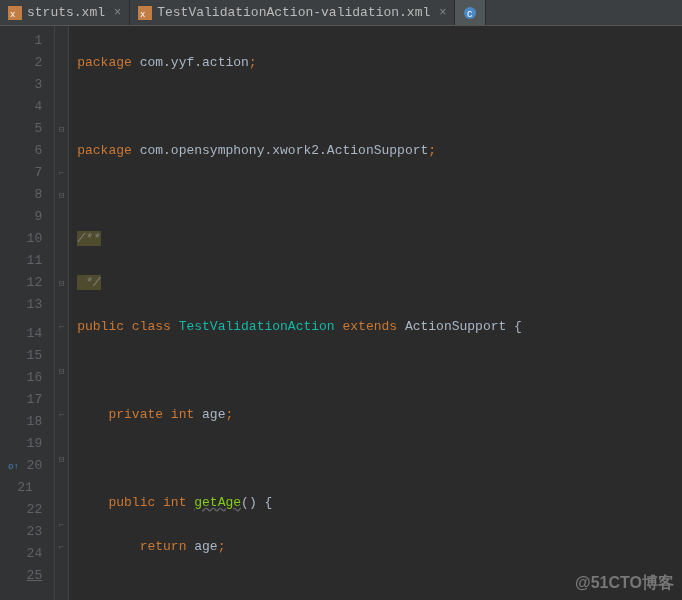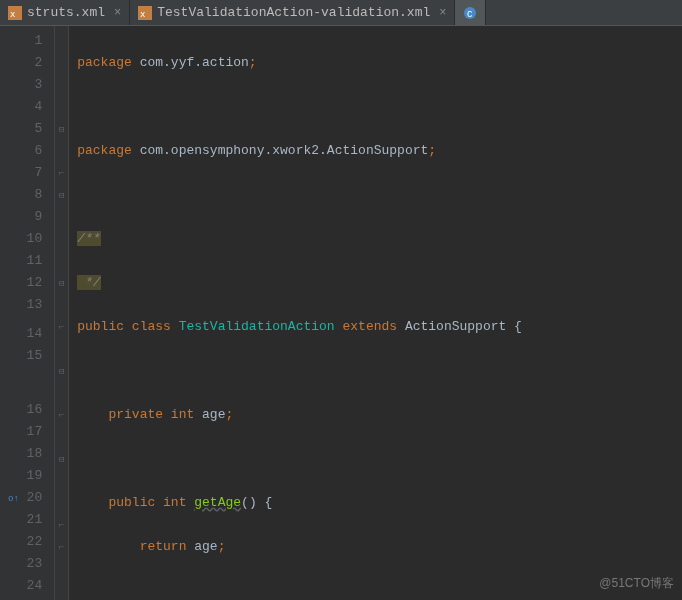--- a/index.html
+++ b/index.html
@@ -14,21 +14,21 @@
   .foldcol { width: 14px; background: #313335; border-right: 1px solid #444; display:flex; flex-direction:column; padding-top:4px; }
   .foldcol span { height:22px; display:flex; align-items:center; justify-content:center; color:#606366; font-size:9px;}
   .code { flex:1; padding: 4px 0 4px 8px; color: #a9b7c6; line-height: 22px; white-space: pre; background:#2b2b2b; position:relative;}
   .ln { height: 22px; display:block; }
   .kw { color: #cc7832; }
   .fn { color: #84cc16; }
   .comment { color: #808080; font-style: italic; }
   .comment-hl { background: #4f4b2f; }
   .cls { color: #14b8a6; }
   .underline { text-decoration: underline wavy #606366; }
-  .watermark { position:absolute; right:8px; bottom:6px; color:#777; font-size:12px; font-family:sans-serif;}
+  .watermark { position:absolute; right:8px; bottom:6px; color:#777; font-size:16px; font-family:sans-serif;font-weight:bold;}
 </style>
 </head>
 <body>
 
 <div class="tabs">
   <div class="tab">
     <span class="fileicon">
       <svg viewBox="0 0 14 14">
           <rect width="14" height="14" fill="#c27e43"></rect>
           <text x="2" y="11" font-size="9" fill="#fff">x</text>
@@ -68,26 +68,26 @@
       <div style="height: 22px;">6</div>
       <div style="height: 22px;">7</div>
       <div style="height: 22px;">8</div>
       <div style="height: 22px;">9</div>
       <div style="height: 22px;">10</div>
       <div style="height: 22px;">11</div>
       <div style="height: 22px;">12</div>
       <div style="height: 22px;">13</div>
       <div style="height: 22px; margin-top: 7px;">14</div>
       <div style="height: 22px;">15</div>
-      <div style="height: 22px; margin-top: 32px;">16</div>
+      <div style="height: 22px;">16</div>
       <div style="height: 22px;">17</div>
       <div style="height: 22px;">18</div>
       <div style="height: 22px;">19</div>
       <div style="height: 22px;"><span style="color:#4a88c7;font-size:9px">o↑</span> 20</div>
-      <div style="height: 22px;">21</div>
+      <div style="height: 22px; text-align: center;">21</div>
       <div style="height: 22px;">22</div>
       <div style="height: 22px;">23</div>
       <div style="height: 22px;">24</div>
       <div style="height: 22px; text-decoration: underline;">25</div>
     </div>
   <div class="foldcol" id="foldcol">
       <span></span>
       <span></span>
       <span></span>
       <span></span>

